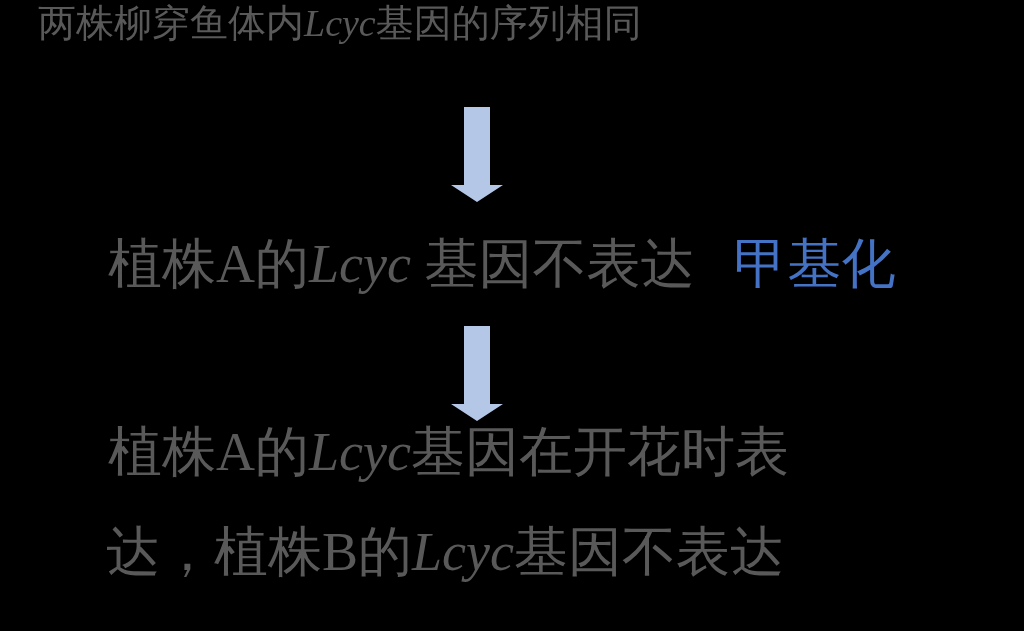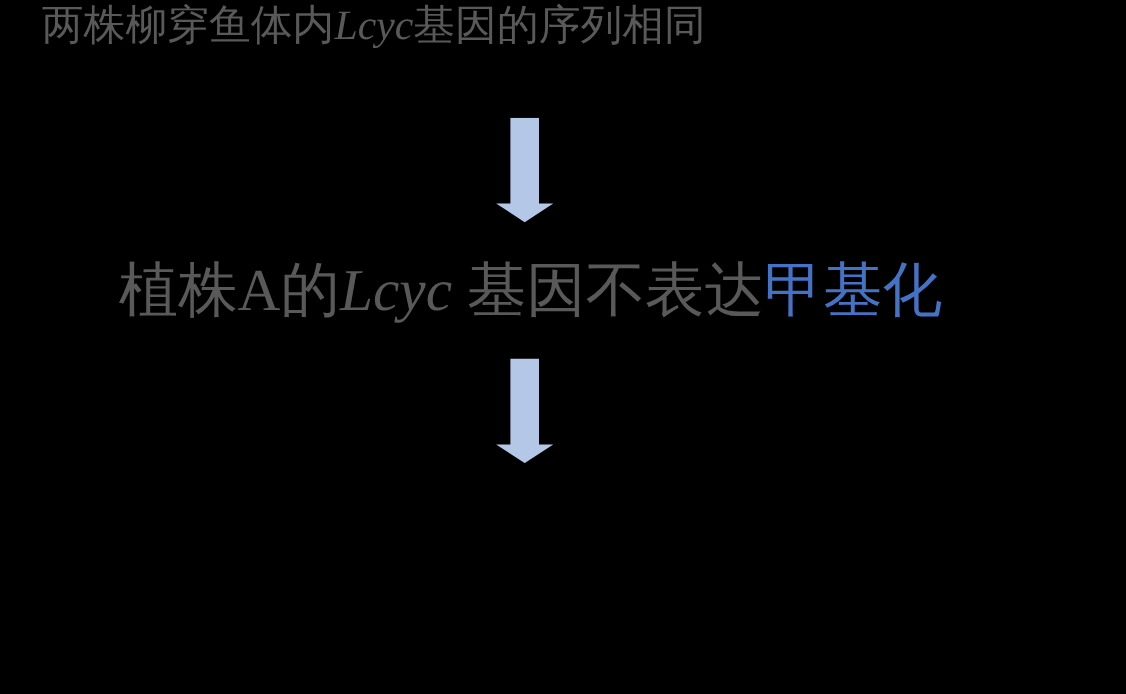--- a/index.html
+++ b/index.html
@@ -24,20 +24,21 @@
     line-height: 1.05;
     color: var(--gray, #595959);
     font-family: "Liberation Serif", "DejaVu Serif", serif;
   }
   .gene {
     font-style: italic;
     font-family: "Liberation Serif", "DejaVu Serif", serif;
   }
   .hl {
     color: var(--blue, #4472C4);
+    margin-left: 39px;
   }
   .line1 { left: 38px;  top: 4px;  font-size: 38px; text-align: right; }
   .line2 { left: 108px; top: 236px; font-size: 54px; }
   .line3 { left: 108px; top: 424px; font-size: 54px; }
   .line4 { left: 106px; top: 524px; font-size: 54px; }
   .arrow {
     position: absolute;
     left: 451px;
     width: 52px;
     height: 95px;
@@ -63,15 +64,21 @@
   </svg>
 
   <div class="line line2">
     <span>植株A的</span><span class="gene">Lcyc</span><span> 基因不表达</span><span class="hl">甲基化</span>
   </div>
 
   <svg class="arrow arrow2" viewBox="0 0 52 95" aria-hidden="true">
     <polygon points="13,0 39,0 39,78 52,78 26,95 0,78 13,78"></polygon>
   </svg>
 
+  <div class="line line3">
+    <span>植株A的</span><span class="gene">Lcyc</span><span>基因在开花时表</span>
+  </div>
 
+  <div class="line line4">
+    <span>达，植株B的</span><span class="gene">Lcyc</span><span>基因不表达</span>
+  </div>
 
 </div>
 
 </body></html>

